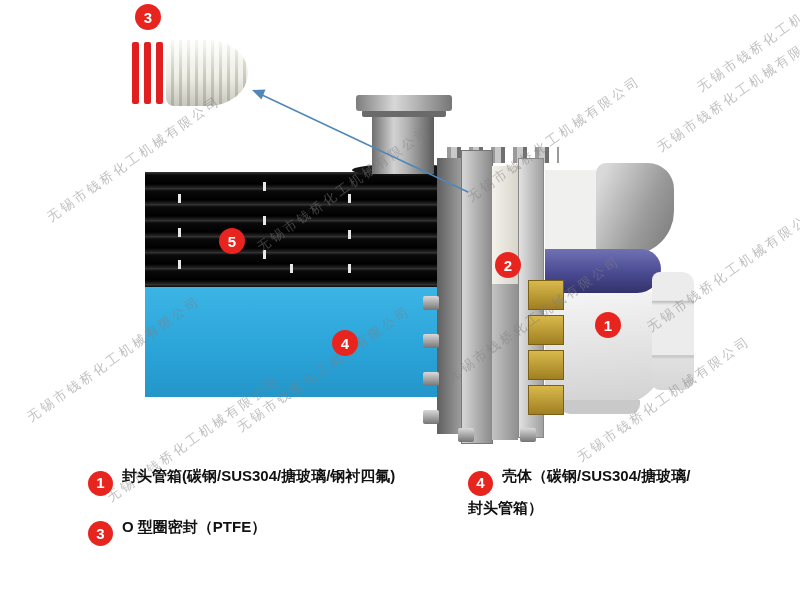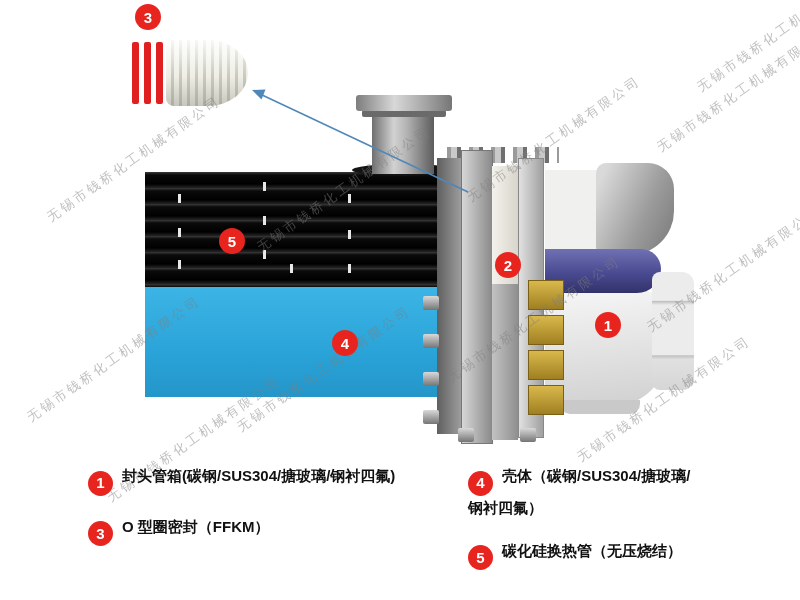--- a/index.html
+++ b/index.html
@@ -159,25 +159,22 @@
   <div class="badge" style="left:219px;top:228px">5</div>
   <div class="badge" style="left:332px;top:330px">4</div>
   <div class="badge" style="left:495px;top:252px">2</div>
   <div class="badge" style="left:595px;top:312px">1</div>
 
   <div class="legend-col legend-left">
     <div class="legend-item">
       <span class="lbadge">1</span><span class="ltext">封头管箱(碳钢/SUS304/搪玻璃/钢衬四氟)</span>
     </div>
     <div class="legend-item">
-      <span class="lbadge">3</span><span class="ltext">O 型圈密封（FFKM）</span>
+      <span class="lbadge">3</span><span class="ltext">O 型圈密封（PTFE）</span>
     </div>
   </div>
   <div class="legend-col legend-right">
     <div class="legend-item">
-      <span class="lbadge">4</span><span class="ltext">壳体（碳钢/SUS304/搪玻璃/钢衬四氟）</span>
-    </div>
-    <div class="legend-item">
-      <span class="lbadge">5</span><span class="ltext">碳化硅换热管（无压烧结）</span>
+      <span class="lbadge">4</span><span class="ltext">壳体（碳钢/SUS304/搪玻璃/封头管箱）</span>
     </div>
   </div>
 
 </div>
 
 </body></html>

